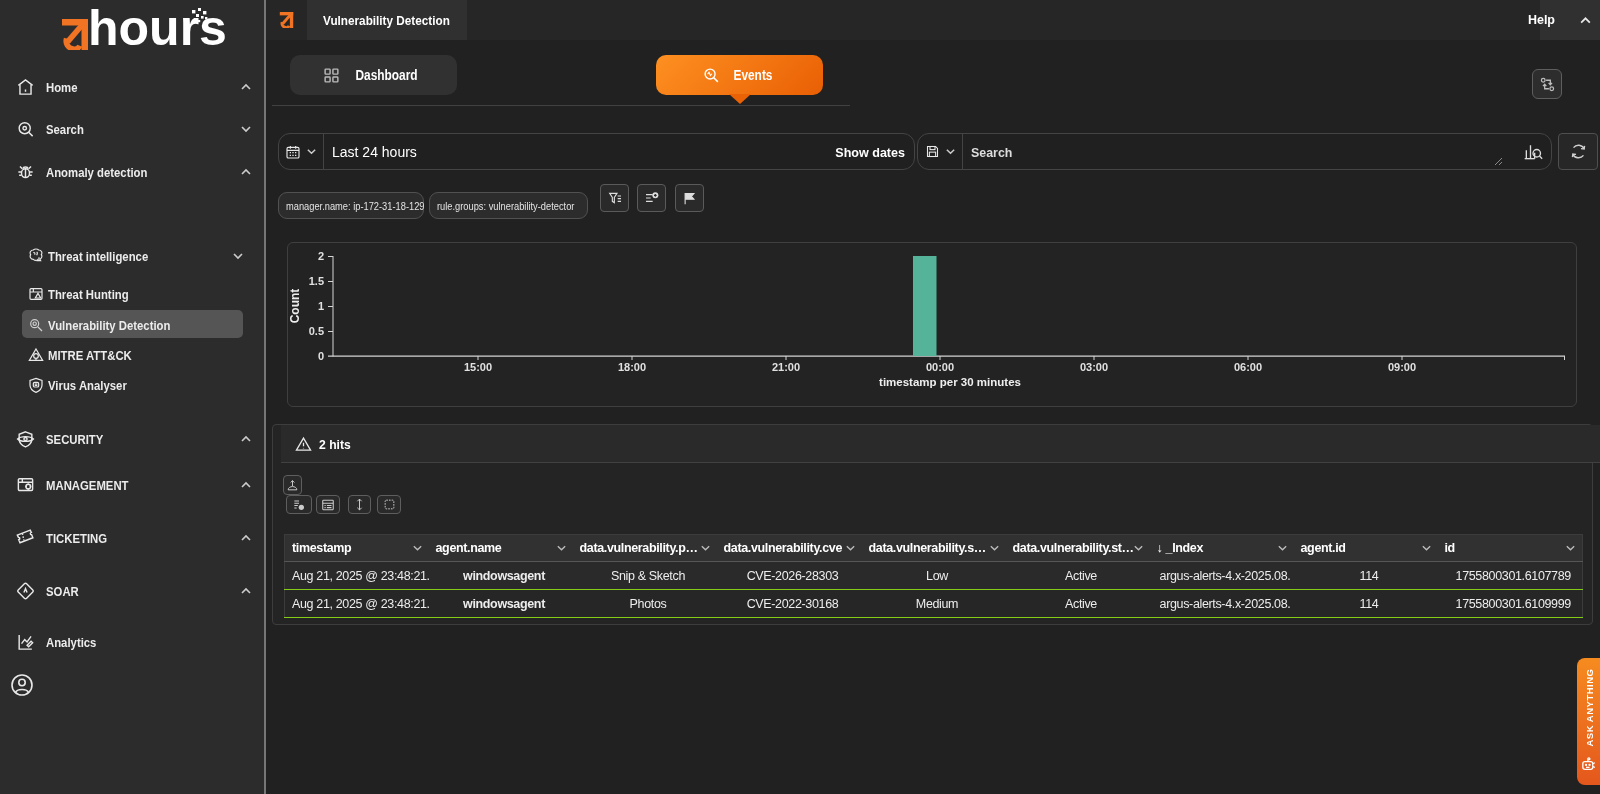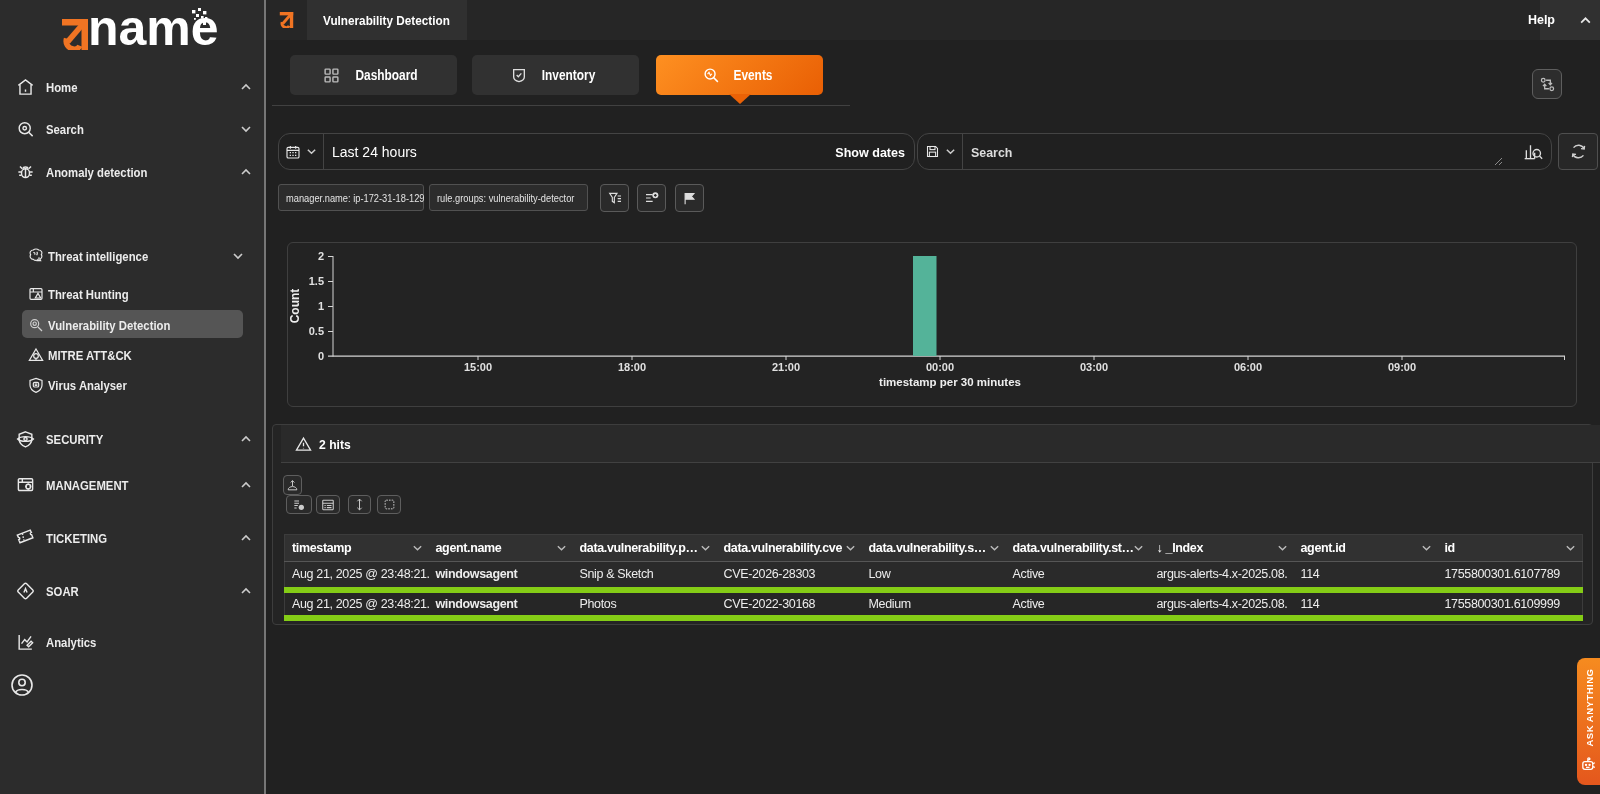--- a/index.html
+++ b/index.html
@@ -23,21 +23,21 @@
   
   #topbar { position:absolute; left:266px; top:0; width:1334px; height:40px; background:#262626; }
   #vdtab { position:absolute; left:41px; top:0; width:160px; height:40px; background:#303030; }
   #vdtab span { position:absolute; left:16px; top:50%; transform:translateY(-50%) scaleX(0.87); transform-origin:left center; font-size:13.5px; font-weight:700; color:#fff; white-space:nowrap; }
   #helptab { position:absolute; right:0; top:0; width:60px; height:40px; background:#303030; }
   #helpwrap { position:absolute; right:8px; top:0; height:40px; display:flex; align-items:center; gap:24px; }
   #helpwrap .t { font-size:12.5px; font-weight:700; color:#fff; }
 
   
   #main { position:absolute; left:266px; top:40px; width:1334px; height:754px; background:#212121; }
-  .tabbtn { position:absolute; top:15px; height:40px; width:167px; background:#313131; border-radius:5px;
+  .tabbtn { position:absolute; top:15px; height:40px; width:167px; background:#313131; border-radius:10px;
     display:flex; align-items:center; justify-content:center; gap:10px; font-size:14px; font-weight:700; color:#fff; }
   .tabbtn .tl { display:inline-block; transform:scaleX(0.85); transform-origin:center; white-space:nowrap; }
   #tab-events { background:linear-gradient(135deg,#fe9021,#e95f04); }
   #tab-events .ptr { position:absolute; left:50%; bottom:-9px; transform:translateX(-50%);
     width:0; height:0; border-left:11px solid transparent; border-right:11px solid transparent; border-top:10px solid #ea6206; }
   #tabline { position:absolute; left:6px; top:65px; width:578px; height:1px; background:#414141; }
   #cyclebtn { position:absolute; left:1266px; top:29px; width:30px; height:30px; border:1px solid #5e5e5e; border-radius:6px; background:#2d2d2d; display:flex; align-items:center; justify-content:center; }
 
   
   .bar { position:absolute; background:#202020; border:1px solid #444444; border-radius:12px; }
@@ -45,37 +45,37 @@
   #datebar .calbtn { position:absolute; left:0; top:0; width:45px; height:35px; display:flex; align-items:center; justify-content:center; gap:5px; border-right:1px solid #444444; }
   #datebar .lbl { position:absolute; left:53px; top:50%; transform:translateY(-50%); font-size:14px; color:#fff; }
   #datebar .showd { position:absolute; right:9px; top:50%; transform:translateY(-50%) scaleX(0.93); transform-origin:right center; font-size:13.5px; font-weight:700; color:#fff; }
   #searchbar { left:651px; top:93px; width:635px; height:37px; }
   #searchbar .savebtn { position:absolute; left:0; top:0; width:45px; height:35px; display:flex; align-items:center; justify-content:center; gap:5px; border-right:1px solid #444444; }
   #searchbar .lbl { position:absolute; left:53px; top:50%; transform:translateY(-50%) scaleX(0.92); transform-origin:left center; font-size:13.5px; font-weight:700; color:#ddd; }
   #searchbar .sicon { position:absolute; right:8px; top:50%; transform:translateY(-50%); }
   #refreshbtn { position:absolute; left:1292px; top:93px; width:40px; height:37px; border:1px solid #4f4f4f; border-radius:4px; background:#272727; display:flex; align-items:center; justify-content:center; }
 
   
-  .pill { position:absolute; top:144px; height:27px; background:#2c2c2c; border:1px solid #515151; border-radius:3px;
+  .pill { position:absolute; top:152px; height:27px; background:#2c2c2c; border:1px solid #515151; border-radius:9px;
     display:flex; align-items:center; padding:0 7px; color:#e3e3e3; white-space:nowrap; }
   .pill span { display:inline-block; font-size:11px; transform:scaleX(0.845); transform-origin:left center; }
   .fbtn { position:absolute; top:144px; width:29px; height:28px; background:#2a2a2a; border:1px solid #5a5a5a; border-radius:4px; display:flex; align-items:center; justify-content:center; }
 
   
   #chartpanel { position:absolute; left:21px; top:202px; width:1290px; height:165px; background:#232323; border:1px solid #3f3f3f; border-radius:6px; }
 
   
   #hitspanel { position:absolute; left:6px; top:384px; width:1321px; height:201px; background:#242424; border:1px solid #3d3d3d; border-radius:4px; }
   #hitshead { position:absolute; left:8px; top:0; width:100%; height:38px; border-bottom:1px solid #414141; background:#2a2a2a; }
   #hitshead .t { position:absolute; left:38px; top:50%; transform:translateY(-50%) scaleX(0.9); transform-origin:left center; font-size:13.5px; font-weight:700; color:#fff; }
   .tbtn { position:absolute; background:#2a2a2a; border:1px solid #5e5e5e; border-radius:4px; display:flex; align-items:center; justify-content:center; }
 
   table#grid { position:absolute; left:11px; top:109px; width:1299px; border-collapse:collapse; table-layout:fixed; font-size:12.5px; letter-spacing:-0.35px; border:1px solid #3c3c3c; }
   #grid th { background:#313131; color:#fff; font-weight:700; text-align:left; height:27px; padding:0 0 0 7px; border-bottom:1px solid #565656; position:relative; white-space:nowrap; overflow:hidden; }
-  #grid td { height:28px; padding:0 0 0 7px; color:#ededed; white-space:nowrap; overflow:hidden; border-bottom:6px solid #84cc16; }
+  #grid td { height:28px; padding:0 0 0 7px; color:#ededed; white-space:nowrap; overflow:hidden; border-bottom:1px solid #84cc16;text-align:center; }
   #grid tr.r1 td { background:#2a2a2a; }
   #grid tr.r2 td { background:#262626; }
   #grid th .sc { position:absolute; right:6px; top:50%; transform:translateY(-50%); }
 
   
   #ask { position:absolute; left:1577px; top:658px; width:23px; height:127px; background:linear-gradient(180deg,#f68b1f,#e4571d); border-radius:8px 0 0 8px; }
   #ask .t { position:absolute; left:-26px; top:45px; width:76px; text-align:center; transform:rotate(-90deg); font-size:9.5px; font-weight:700; letter-spacing:0.5px; color:#fff; white-space:nowrap; }
 </style>
 </head>
 <body>
@@ -85,21 +85,21 @@
     <div class="logo">
       <svg width="26" height="31" viewBox="0 0 26 31">
         <g stroke="#f07423" fill="none">
           <rect x="0" y="0" width="26" height="6.5" fill="#f07423" stroke="none"></rect>
           <rect x="19.5" y="0" width="6.5" height="31" fill="#f07423" stroke="none"></rect>
           <path d="M20.5 5.5 L5.6 22.8" stroke-width="5.6"></path>
           <path d="M4.5 19.5 C3 24.5 6 29 11 30 C14 30.6 16.8 29.2 17.8 26.8" stroke-width="5.4"></path>
         </g>
       </svg>
     </div>
-    <div class="logo-rgus">name</div>
+    <div class="logo-rgus">hours</div>
     <svg style="position:absolute;left:182px;top:8px" width="26" height="22" viewBox="0 0 26 22" fill="#fff">
       <rect x="10" y="2" width="3.4" height="3.4"></rect>
       <rect x="16" y="0" width="3" height="3"></rect>
       <rect x="21" y="3" width="3.4" height="3.4"></rect>
       <rect x="14" y="6" width="3" height="3"></rect>
       <rect x="19" y="8" width="2.6" height="2.6"></rect>
       <rect x="23" y="9" width="2.4" height="2.4"></rect>
       <rect x="16" y="12" width="2.2" height="2.2"></rect>
       <rect x="21" y="14" width="3" height="3"></rect>
       <rect x="12" y="10" width="1.8" height="1.8"></rect>
@@ -268,27 +268,20 @@
 
   <div id="main">
     <div class="tabbtn" style="left:24px">
       <svg width="17" height="17" viewBox="0 0 24 24" fill="none" stroke="#bbb" stroke-width="2">
           <rect x="3" y="3" width="7" height="7" rx="1"></rect>
           <rect x="14" y="3" width="7" height="7" rx="1"></rect>
           <rect x="3" y="14" width="7" height="7" rx="1"></rect>
           <rect x="14" y="14" width="7" height="7" rx="1"></rect>
         </svg>
       <span class="tl">Dashboard</span>
-    </div>
-    <div class="tabbtn" style="left:206px">
-      <svg width="16" height="16" viewBox="0 0 24 24" fill="none" stroke="#ddd" stroke-width="2">
-          <path d="M4 4 H20 V15 C20 18 16 21 12 22 C8 21 4 18 4 15 Z"></path>
-          <path d="M8.5 12 L11 14.5 L15.5 9.5"></path>
-        </svg>
-      <span class="tl">Inventory</span>
     </div>
     <div class="tabbtn" id="tab-events" style="left:390px">
       <svg width="17" height="17" viewBox="0 0 24 24" fill="none" stroke="#fff" stroke-width="2">
           <circle cx="10" cy="10" r="7"></circle>
           <path d="M15 15 L21 21"></path>
           <path d="M6.5 10 L8.5 7.5 L10.5 12 L12.5 9.5" stroke-width="1.6"></path>
         </svg>
       <span class="tl">Events</span>
       <div class="ptr"></div>
     </div>

